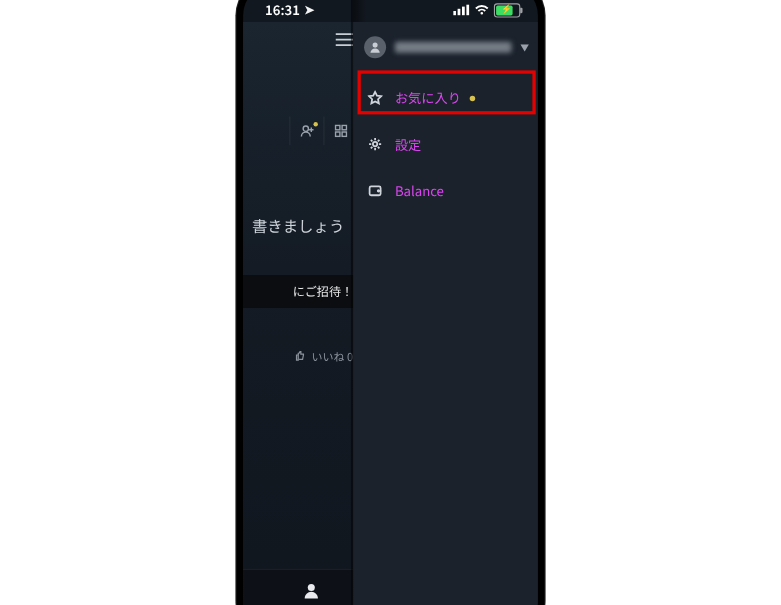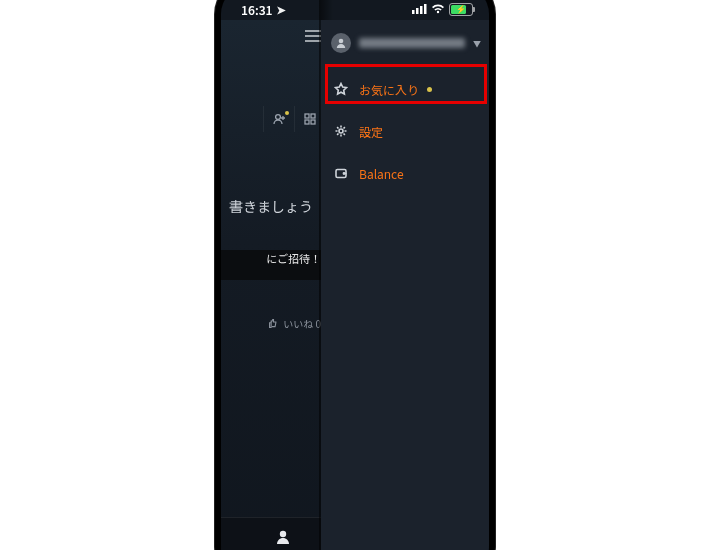--- a/index.html
+++ b/index.html
@@ -125,21 +125,21 @@
     position: absolute;
     top: 176px; right: 18px;
     font-size: 14px;
     color: #cfd4da;
   }
   .under .invite {
     position: absolute;
     top: 230px; right: 0; left: 0;
     height: 30px;
     background: #0b0d10;
-    display: flex; justify-content: flex-end;
+    display: flex; align-items: center; justify-content: flex-end;
     padding-right: 10px;
     font-size: 11px;
     color: #e8e8e8;
   }
   .under .likes {
     position: absolute;
     top: 296px; right: 10px;
     font-size: 10px;
     color: #8b929c;
     display: flex; align-items: center; gap: 4px;
@@ -211,21 +211,21 @@
   }
   .menu {
     padding-top: 2px;
   }
   .mitem {
     display: flex;
     align-items: center;
     gap: 10px;
     height: 42px;
     padding: 0 8px 0 12px;
-    color: #f97316;
+    color: #d946ef;
     font-size: 12px;
     position: relative;
   }
   .mitem .micon {
     width: 16px;
     display: flex; align-items: center; justify-content: center;
     color: #cfd4da;
   }
   .mitem .micon svg { width: 14px; height: 14px; stroke: currentColor; fill: none; stroke-width: 1.6; }
   .mitem .mdot {

